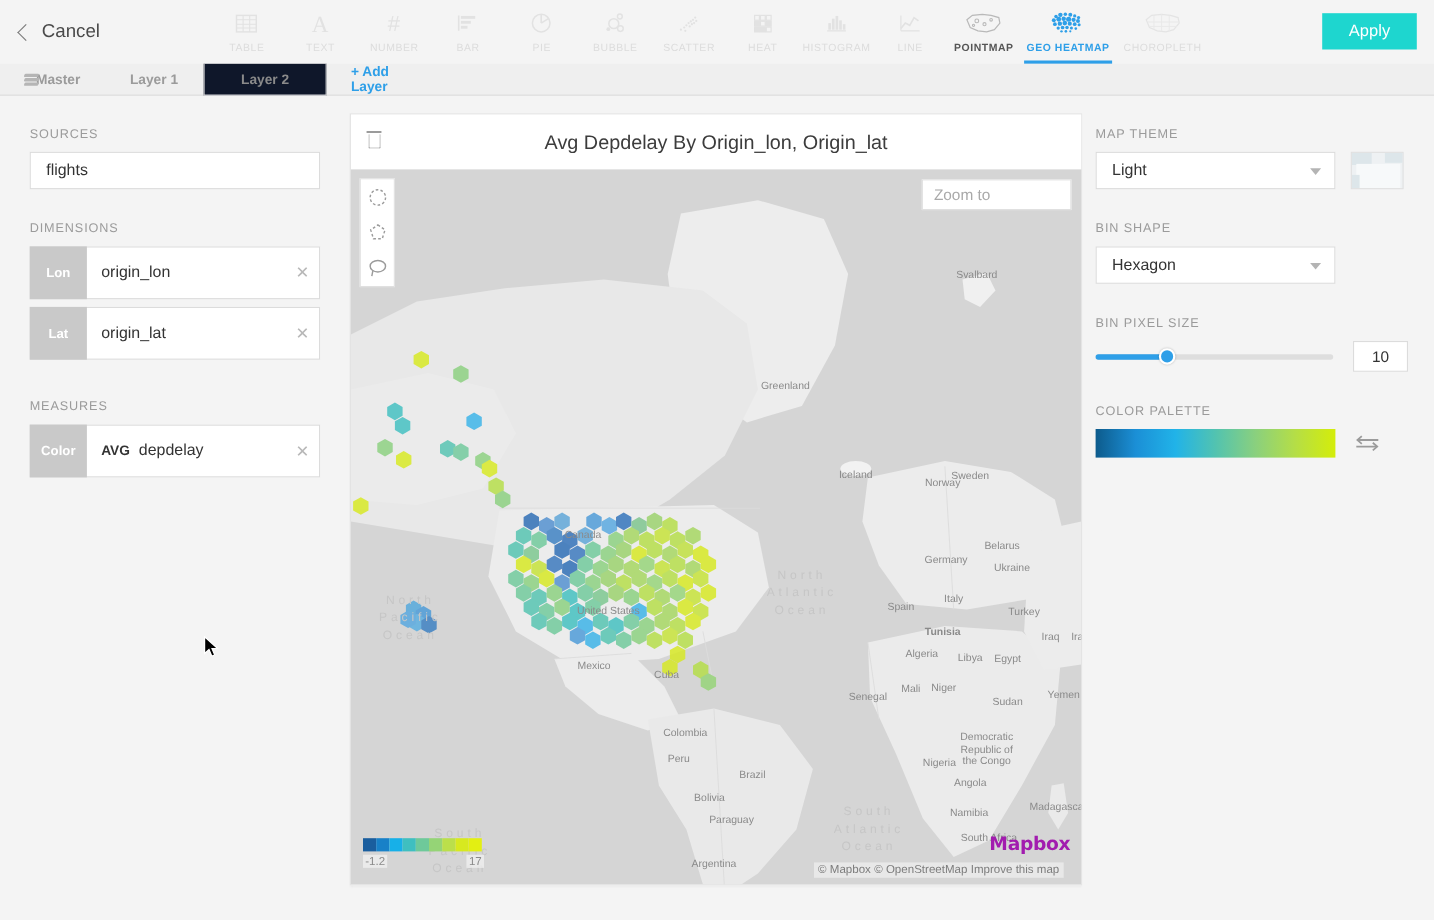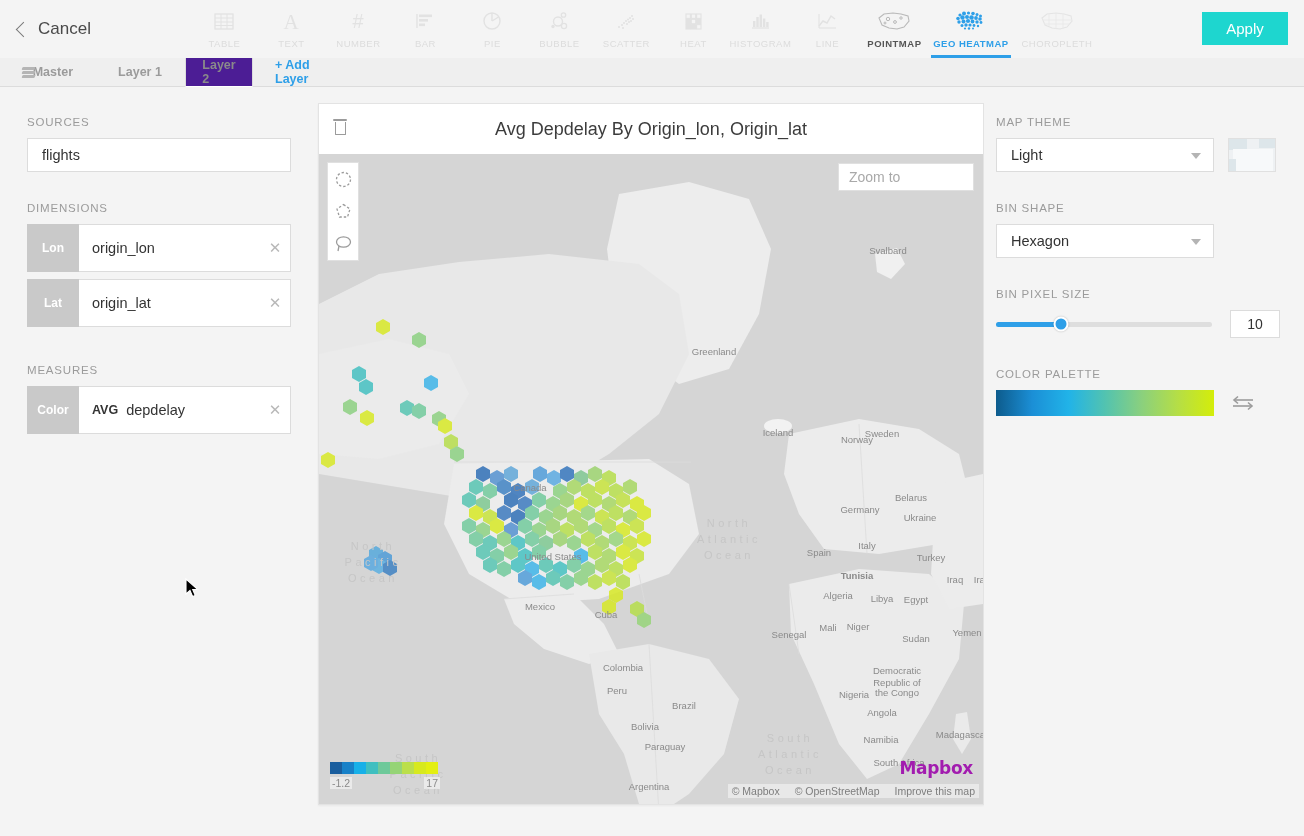--- a/index.html
+++ b/index.html
@@ -63,21 +63,21 @@
     display: flex; align-items: stretch;
   }
   .ltab {
     display: flex; align-items: center; justify-content: center; gap: 7px;
     font-size: 12.5px; font-weight: bold; color: #9b9b9b;
     cursor: pointer; padding: 0 22px; position: relative;
   }
   .ltab.master { width: 95px; }
   .ltab.l1 { width: 90px; }
   .ltab.l2 {
-    width: 68px; background: #4c1d95; color: #8a8a8a;
+    width: 112px; background: #0f172a; color: #8a8a8a;
     border-left: 1px solid #dcdcdc; border-right: 1px solid #dcdcdc;
     border-bottom: 1px solid #fff; margin-bottom: -1px;
   }
   .ltab.add { color: #2e9fe8; width: 110px; }
   .stack-icon { display: inline-block; width: 13px; height: 11px; position: relative; }
   .stack-icon i {
     position: absolute; left: 0; width: 13px; height: 3.2px;
     background: #b5b5b5; border-radius: 1px;
     transform: skewX(-20deg);
   }
@@ -198,24 +198,24 @@
     font-size: 10.5px; color: #8a8a8a;
     background: rgba(240,240,240,.75); padding: 0 2px;
   }
 
   .mapbox-wm {
     position: absolute; right: 10px; bottom: 26px; z-index: 11;
     font-size: 17px; font-weight: bold; color: #a21caf;
     letter-spacing: -0.3px; font-family: "DejaVu Sans", sans-serif;
   }
   .attrib {
-    position: absolute; right: 4px; bottom: 6px; z-index: 11;
+    position: absolute; right: 16px; bottom: 6px; z-index: 11;
     font-size: 10.5px; color: #7d7d7d;
     background: rgba(240,240,240,.72); padding: 1px 4px;
-    display: flex; gap: 15px;
+    display: flex; gap: 3px;
   }
   .attrib span { cursor: pointer; }
 
   
   .rightpanel {
     position: absolute; right: 0; top: 88px; width: 320px; height: 748px;
     background: #f4f4f4; padding: 28px 22px 0 12px;
   }
   .sel-row { display: flex; align-items: flex-start; gap: 14px; }
   .select-box {

